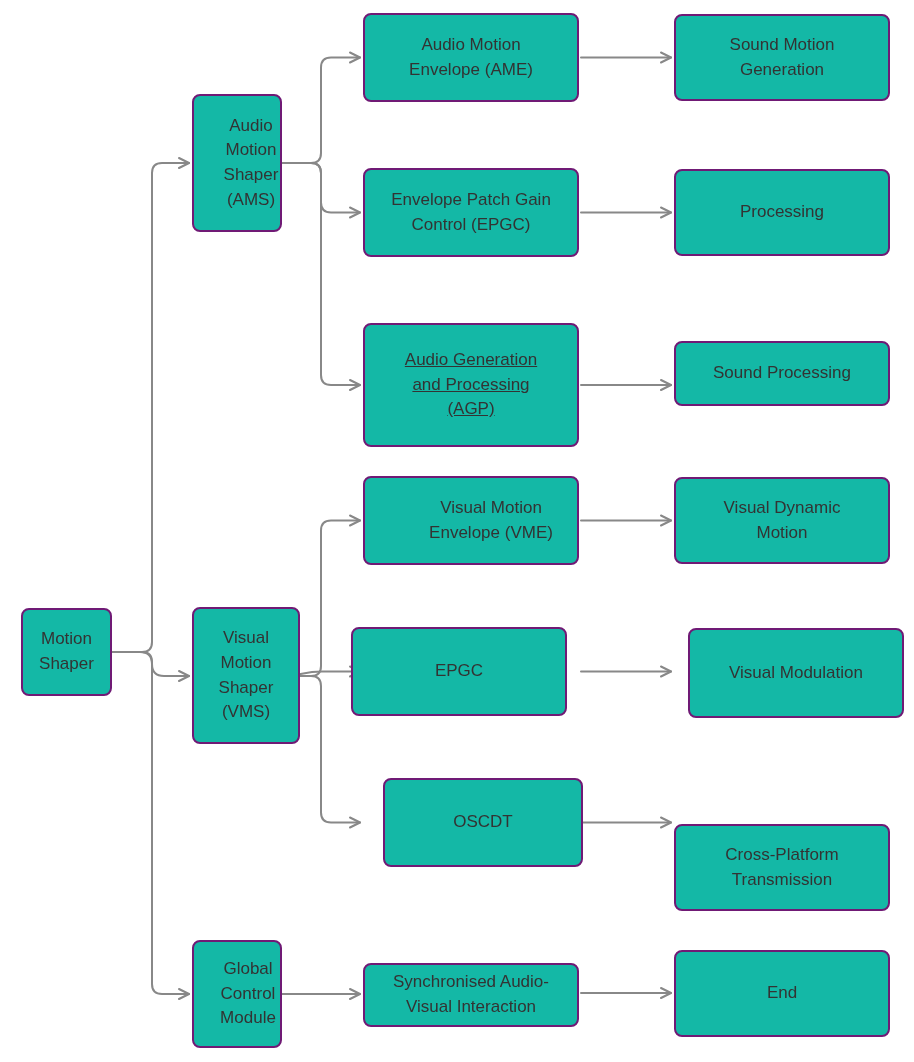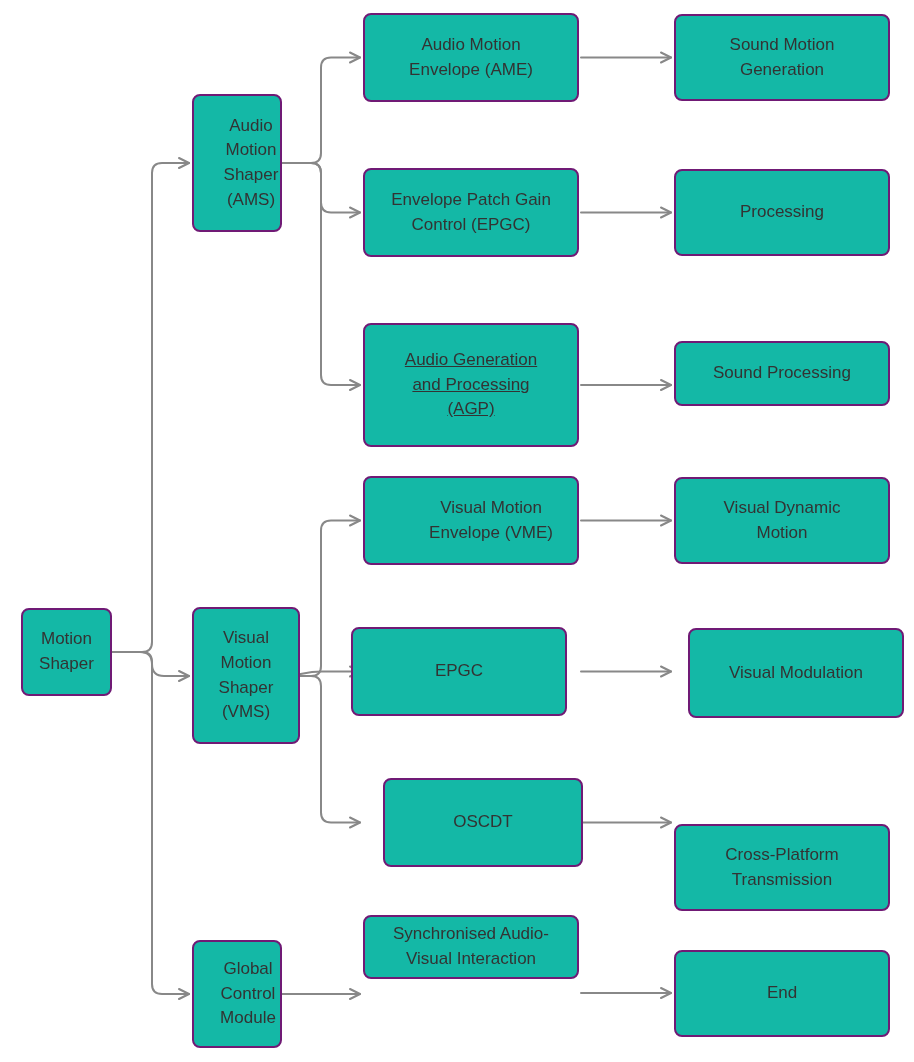--- a/index.html
+++ b/index.html
@@ -97,21 +97,21 @@
 and Processing
 (AGP)</div>
 
   <div class="node" style="left:363px; top:476px; width:216px; height:89px;padding-left:40px;">Visual Motion
 Envelope (VME)</div>
 
   <div class="node" style="left:351px; top:627px; width:216px; height:89px;">EPGC</div>
 
   <div class="node" style="left:363px; top:778px; width:200px; height:89px;margin-left:20px;">OSCDT</div>
 
-  <div class="node" style="left:363px; top:915px; width:216px; height:64px;">Synchronised Audio-
+  <div class="node" style="left:363px; top:963px; width:216px; height:64px;">Synchronised Audio-
 Visual Interaction</div>
 
   <div class="node" style="left:674px; top:14px; width:216px; height:87px;">Sound Motion
 Generation</div>
 
   <div class="node" style="left:674px; top:169px; width:216px; height:87px;">Processing</div>
 
   <div class="node" style="left:674px; top:341px; width:216px; height:65px;">Sound Processing</div>
 
   <div class="node" style="left:674px; top:477px; width:216px; height:87px;">Visual Dynamic

